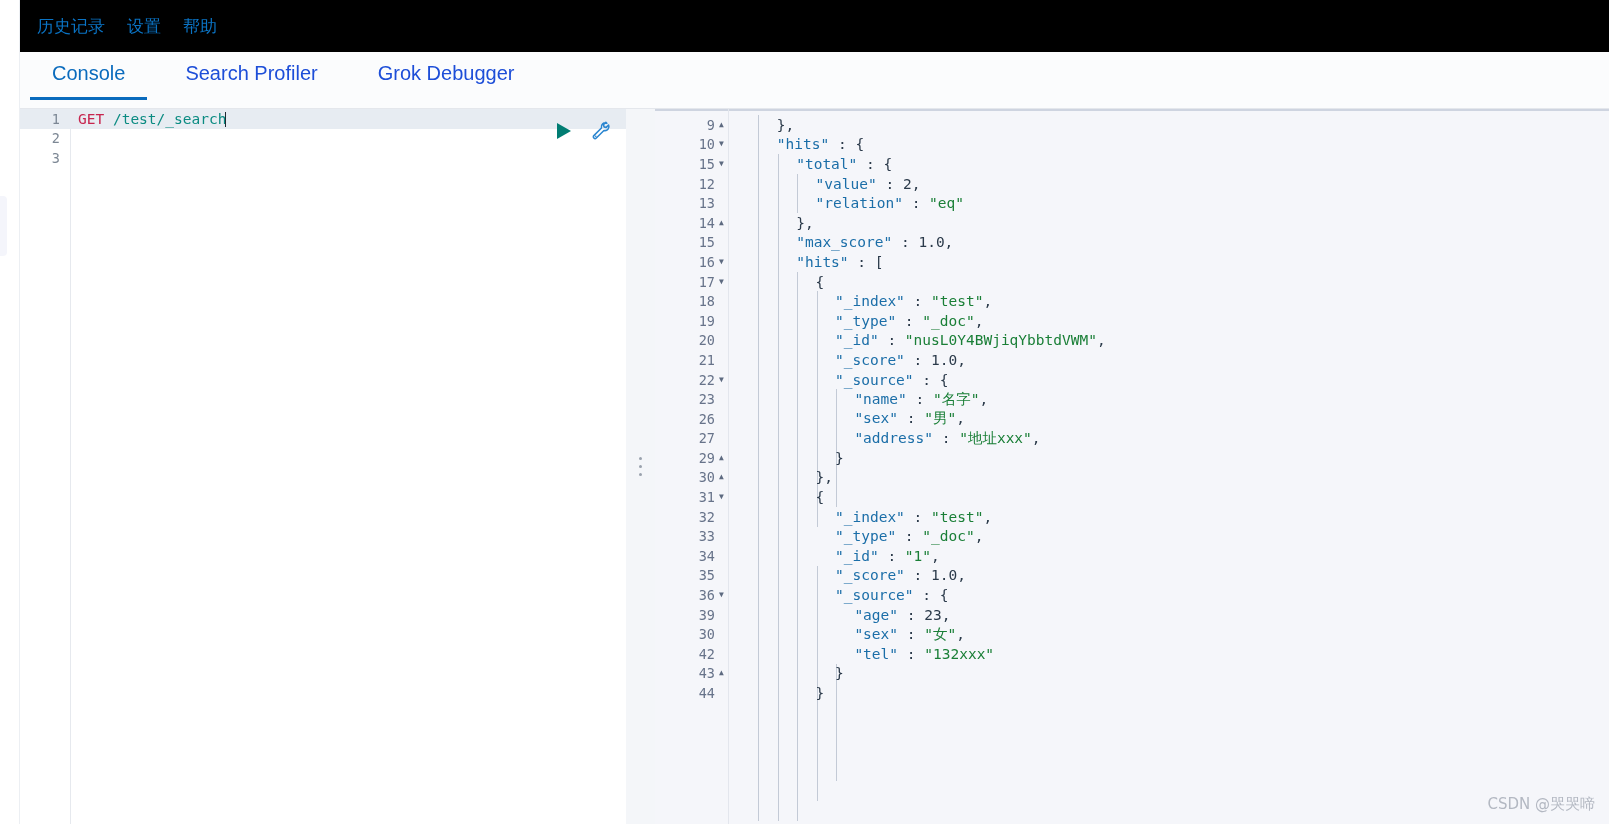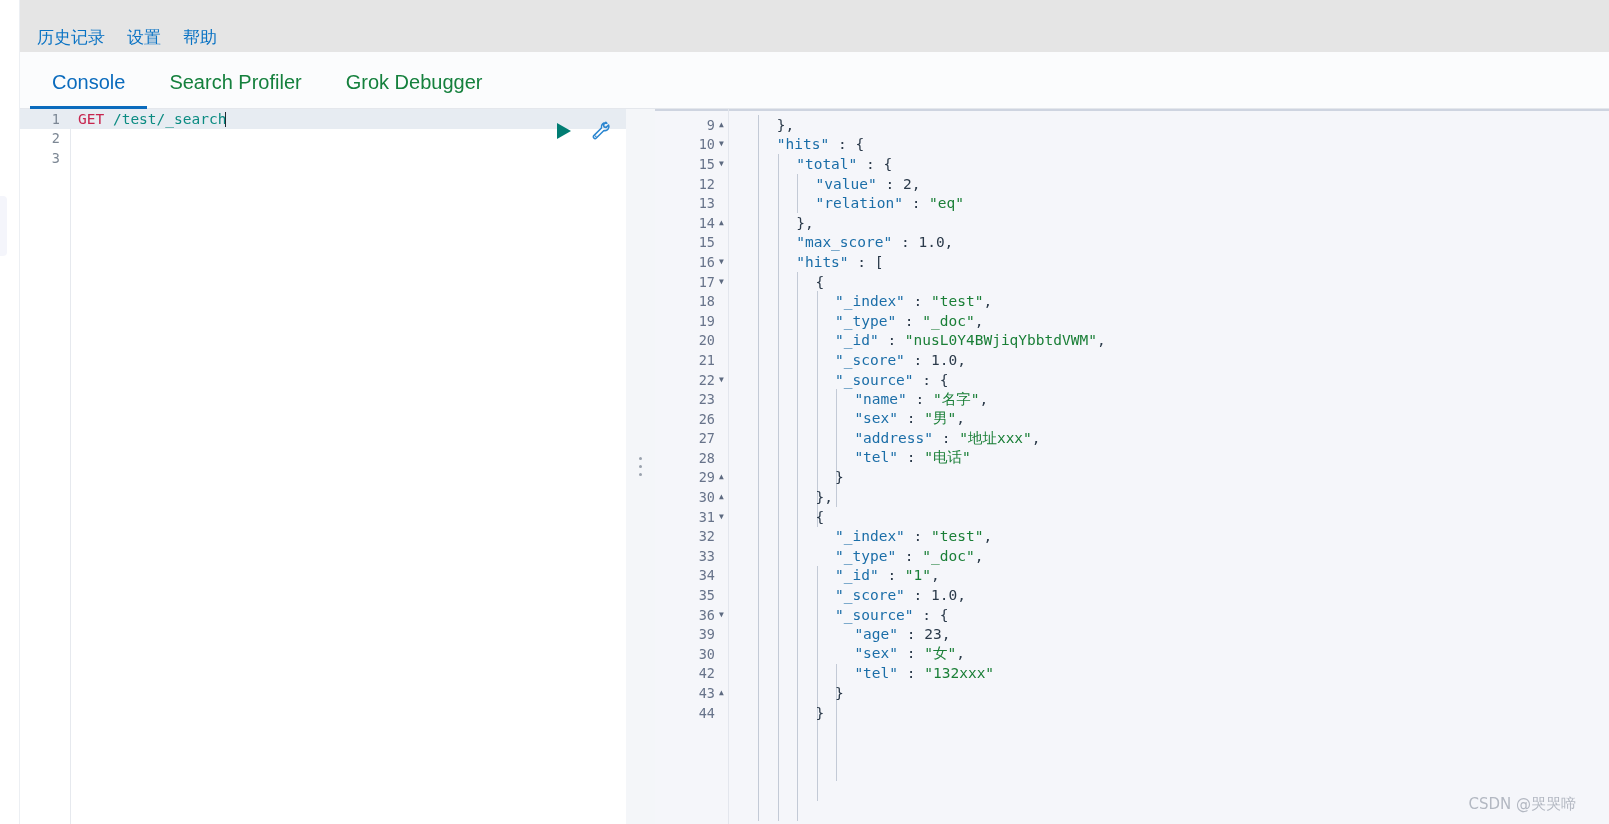--- a/index.html
+++ b/index.html
@@ -17,39 +17,39 @@
     background: #ffffff; border-right: 1px solid #eceff3;
   }
   .left-rail-tab {
     position: absolute; left: 0; top: 196px; width: 7px; height: 60px;
     background: #f4f5fb; border-radius: 0 4px 4px 0;
   }
 
   
   .menubar {
     position: absolute; left: 20px; top: 0; width: 1589px; height: 52px;
-    background: #e5e5e5;
-    display: flex; align-items: flex-end;
+    background: #000000;
+    display: flex; align-items: center;
     padding-left: 6px;
   }
   .menu-item {
     color: #0a73c4; font-size: 17px; line-height: 1;
     padding: 6px 11px; cursor: pointer; white-space: nowrap;
     font-family: "DejaVu Sans", "Liberation Sans", sans-serif;
   }
 
   
   .tabbar {
     position: absolute; left: 20px; top: 52px; width: 1589px; height: 57px;
     background: #fbfcfd;
     border-bottom: 1px solid #e4e7ec;
-    display: flex; align-items: flex-end; padding-left: 10px;
+    display: flex; align-items: center; padding-left: 10px; gap: 16px;
   }
   .tab {
-    position: relative; font-size: 20px; color: #15803d;
+    position: relative; font-size: 20px; color: #1d4ed8;
     padding: 0 22px 14px 22px; cursor: pointer; white-space: nowrap;
     font-family: "Liberation Sans", sans-serif;
   }
   .tab.active { color: #0a6bbd; }
   .tab.active::after {
     content: ""; position: absolute; left: 0; right: 0; bottom: -1px;
     height: 3px; background: #0a6bbd;
   }
 
   
@@ -140,21 +140,21 @@
   .s { color: #1a7f37; }
   .n { color: #2b3a4a; }
   .p { color: #2b3a4a; }
 
   
   .guides { position: absolute; left: 0; top: 0; width: 954px; height: 715px; pointer-events: none; }
   .guide { position: absolute; width: 1px; background: #c3cad6; }
 
   
   .watermark {
-    position: absolute; right: 33px; bottom: 10px;
+    position: absolute; right: 14px; bottom: 10px;
     color: #b3b8c2; font-size: 15px;
     font-family: "DejaVu Sans", sans-serif;
     user-select: none;
   }
 </style>
 </head>
 <body>
 
 <div id="app">
 
@@ -308,25 +308,20 @@
             <span class="resp-ln">26</span>
             <span class="fold"></span>
             <span class="resp-code" style="padding-left: 126.4px;"><span class="k">"sex"</span><span class="p"> : </span><span class="s">"男"</span><span class="p">,</span></span>
           </div>
           <div class="resp-row">
             <span class="resp-ln">27</span>
             <span class="fold"></span>
             <span class="resp-code" style="padding-left: 126.4px;"><span class="k">"address"</span><span class="p"> : </span><span class="s">"地址xxx"</span><span class="p">,</span></span>
           </div>
           <div class="resp-row">
-            <span class="resp-ln">28</span>
-            <span class="fold"></span>
-            <span class="resp-code" style="padding-left: 126.4px;"><span class="k">"tel"</span><span class="p"> : </span><span class="s">"电话"</span><span class="p"></span></span>
-          </div>
-          <div class="resp-row">
             <span class="resp-ln">29</span>
             <span class="fold">▲</span>
             <span class="resp-code" style="padding-left: 107px;"><span class="p">}</span></span>
           </div>
           <div class="resp-row">
             <span class="resp-ln">30</span>
             <span class="fold">▲</span>
             <span class="resp-code" style="padding-left: 87.6px;"><span class="p">},</span></span>
           </div>
           <div class="resp-row">

